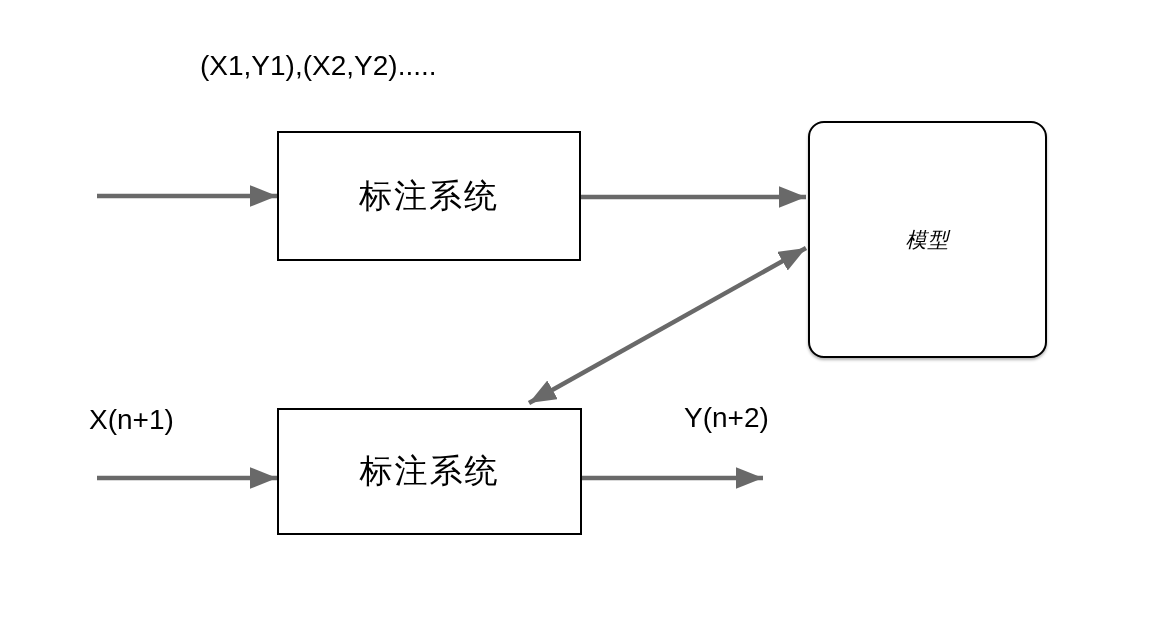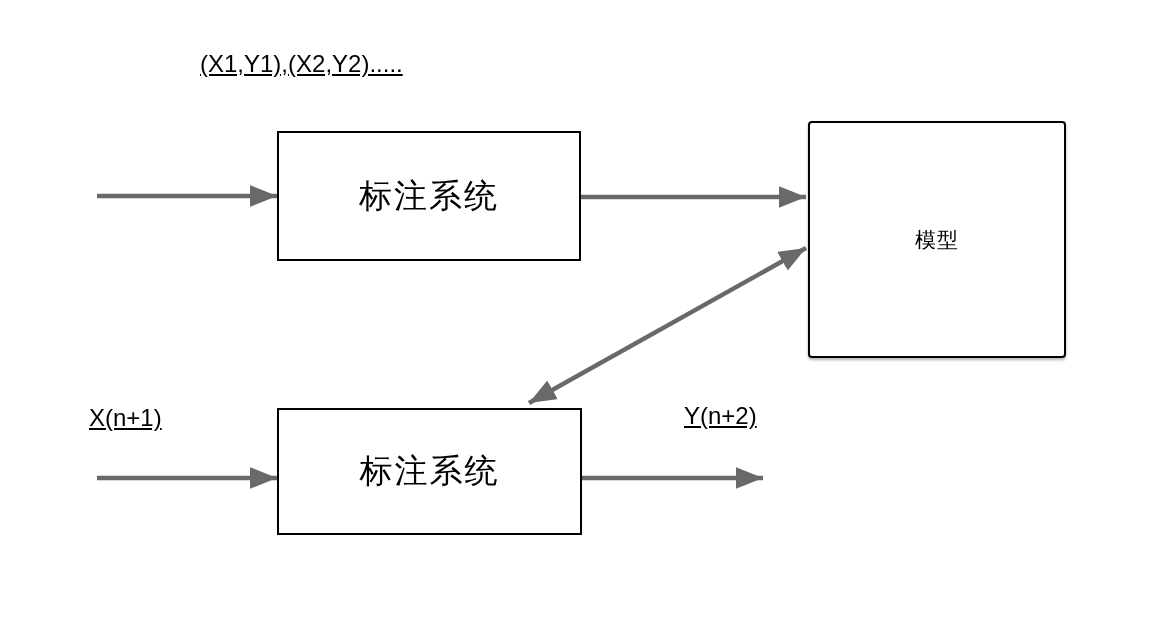--- a/index.html
+++ b/index.html
@@ -24,27 +24,28 @@
     position:absolute;
     display:flex;align-items:center;justify-content:center;
     background:var(--bg-color);
     border:2px solid var(--border-color);
     box-sizing:border-box;
     text-align:center;
   }
   .node-learning{left:277px;top:131px;width:304px;height:130px;}
   .node-annotation{left:277px;top:408px;width:305px;height:127px;}
   .node-model{
-    left:808px;top:121px;width:258px;height:237px;
-    border-radius:4px;
+    left:808px;top:121px;width:239px;height:237px;
+    border-radius:16px;
     box-shadow:0 2px 3px rgba(0,0,0,0.30);
+    font-style:italic;
   }
   .cn-large{font-size:33px;letter-spacing:2px;}
   .cn-small{font-size:21px;letter-spacing:1px;}
-  .float-label{position:absolute;font-size:24px;white-space:nowrap;text-decoration:underline;}
+  .float-label{position:absolute;font-size:28px;white-space:nowrap;}
   .label-training{left:200px;top:50px;}
   .label-x-input{left:89px;top:404px;text-align:center;}
   .label-y-output{left:684px;top:402px;}
 </style>
 </head>
 <body>
 
 <div class="canvas">
 
   <svg class="edges" width="1162" height="642" viewBox="0 0 1162 642" xmlns="http://www.w3.org/2000/svg">

